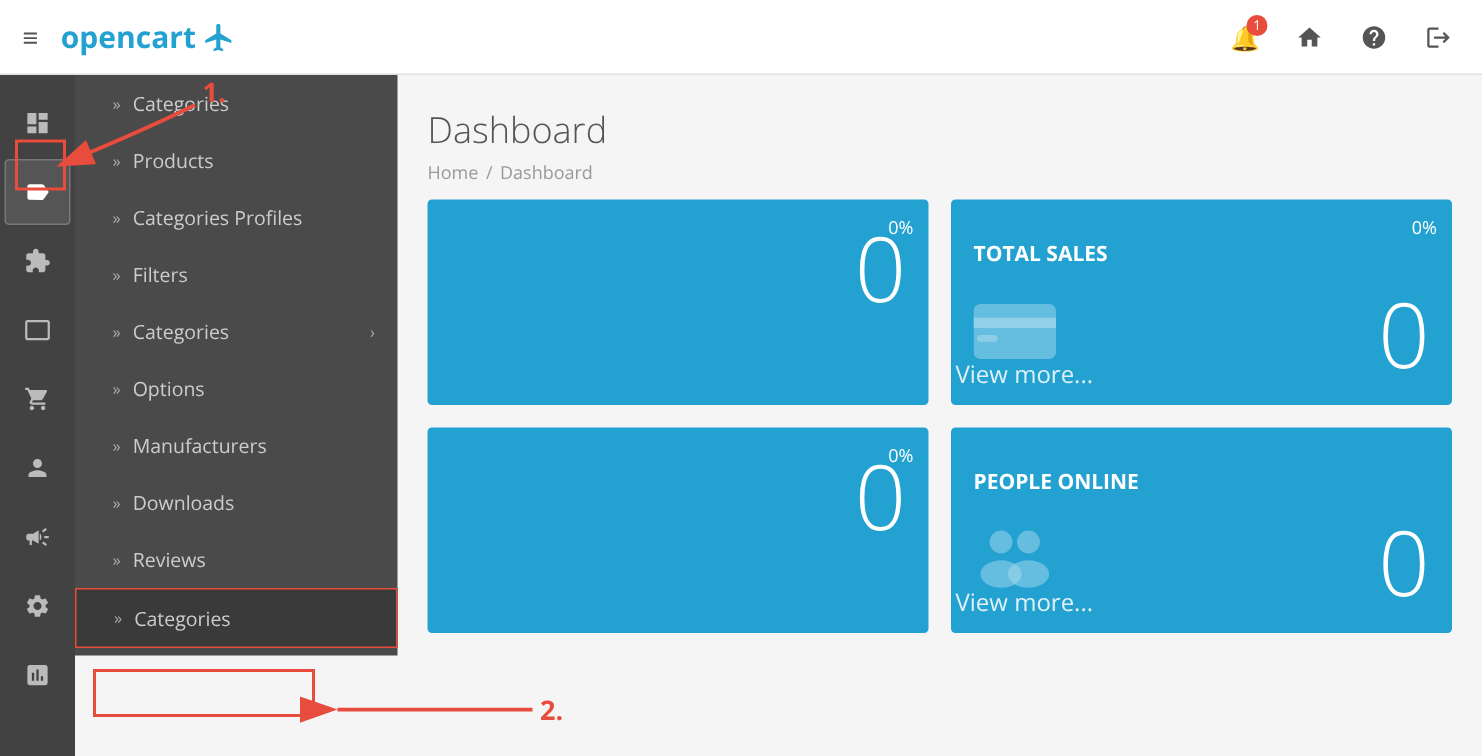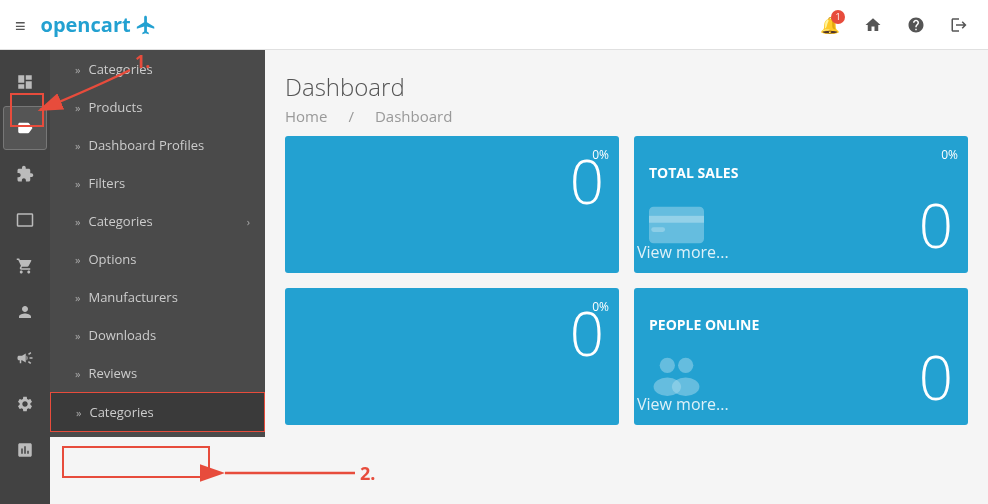--- a/index.html
+++ b/index.html
@@ -92,21 +92,21 @@
 
     
     .main-content {
       margin-left: 50px;
       margin-top: 50px;
       padding: 20px;
       min-height: calc(100% - 50px);
     }
     .page-header { margin-bottom: 8px; }
     .page-title { font-size: 24px; color: #555; font-weight: 300; }
-    .breadcrumb { display: flex; align-items: flex-start; gap: 21px; font-size: 15px; color: #999; margin-top: 3px; }
+    .breadcrumb { display: flex; align-items: flex-start; gap: 5px; font-size: 12px; color: #999; margin-top: 3px; }
     .breadcrumb a { color: #999; text-decoration: none; }
 
     
     .cards-grid {
       display: grid;
       grid-template-columns: 1fr 1fr;
       gap: 15px;
       margin-top: 10px;
     }
     .card {
@@ -268,21 +268,21 @@
   <div class="dropdown-item">
     <span class="chevron">»</span>
     <span>Categories</span>
   </div>
   <div class="dropdown-item">
     <span class="chevron">»</span>
     <span>Products</span>
   </div>
   <div class="dropdown-item">
     <span class="chevron">»</span>
-    <span>Dashboard Profiles</span>
+    <span>Categories Profiles</span>
   </div>
   <div class="dropdown-item">
     <span class="chevron">»</span>
     <span>Filters</span>
   </div>
   <div class="dropdown-item">
     <span class="chevron">»</span>
     <span>Categories</span>
     <span class="arrow-right">›</span>
   </div>

